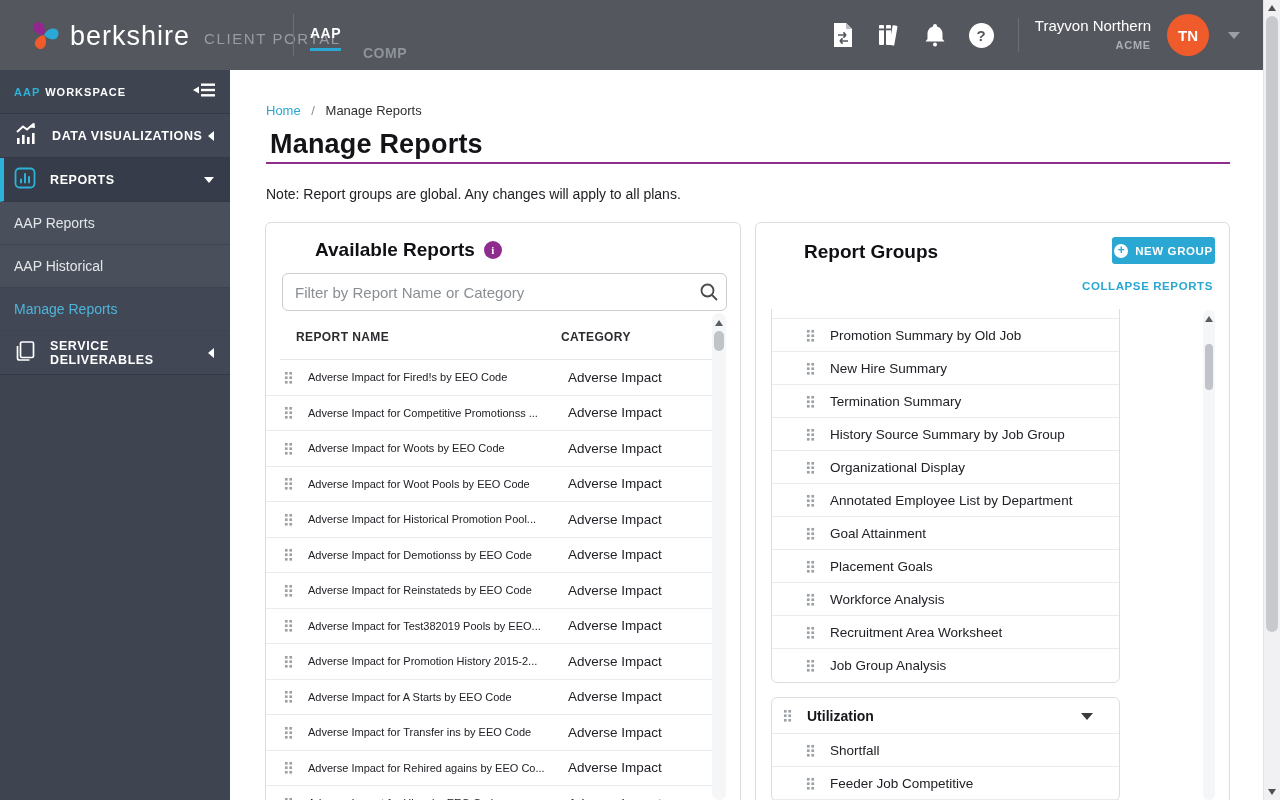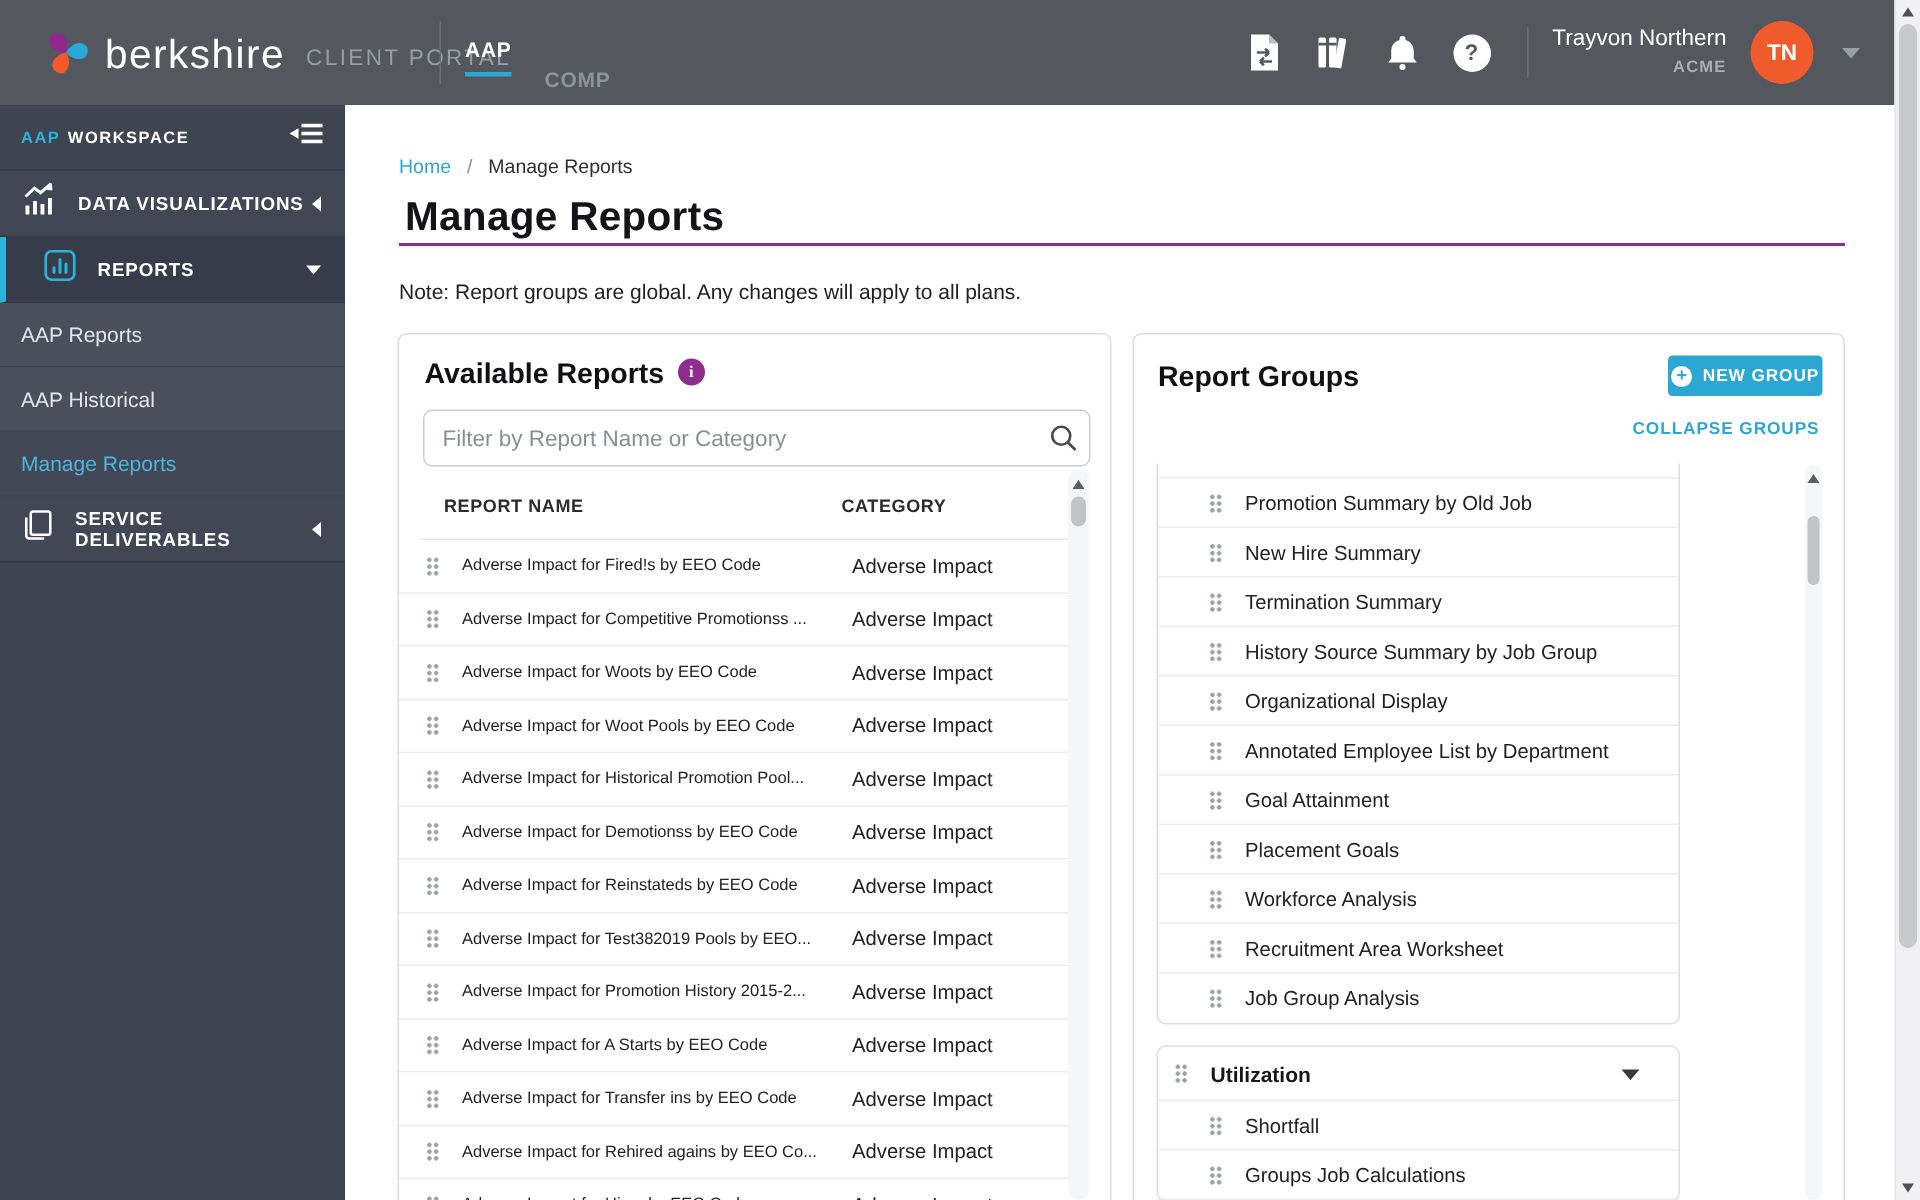--- a/index.html
+++ b/index.html
@@ -23,41 +23,41 @@
   .avatar { position:absolute; left:1167px; top:14px; width:42px; height:42px; border-radius:50%; background:#f05b2b; color:#fff; font-weight:bold; font-size:15px; display:flex; align-items:center; justify-content:center; cursor:pointer; }
   .user-caret { position:absolute; left:1228px; top:32px; width:0; height:0; border-left:6px solid transparent; border-right:6px solid transparent; border-top:7px solid #9aa0a6; cursor:pointer; }
 
   
   .sidebar { position:absolute; left:0; top:70px; width:230px; height:730px; background:#3e4450; }
   .ws-header { height:44px; display:flex; align-items:center; padding:0 14px; border-bottom:1px solid #343a44; }
   .ws-aap { color:#2bb3d9; font-size:11px; font-weight:bold; letter-spacing:1px; }
   .ws-label { color:#fff; font-size:11px; font-weight:bold; letter-spacing:1px; margin-left:5px; }
   .ws-spacer { flex:1; }
   .side-sec { height:44px; display:flex; align-items:center; padding:0 16px 0 14px; border-bottom:1px solid #343a44; background:#414754; position:relative; cursor:pointer; }
-  .side-sec.active { background:#363c49; border-left:4px solid #2bb3d9; padding-left:25px; }
+  .side-sec.active { background:#363c49; border-left:4px solid #2bb3d9; padding-left:10px; }
   .sec-label { color:#fff; font-size:12.5px; font-weight:bold; letter-spacing:0.6px; margin-left:14px; }
   .sec-caret { margin-left:auto; }
   .caret-left { width:0; height:0; border-top:5px solid transparent; border-bottom:5px solid transparent; border-right:6px solid #fff; }
   .caret-down-w { width:0; height:0; border-left:5px solid transparent; border-right:5px solid transparent; border-top:6px solid #fff; }
   .side-sub { height:43px; display:flex; align-items:center; padding:0 14px; background:#4a505b; border-bottom:1px solid #3e4450; font-size:14px; color:#e3e6e9; cursor:pointer; }
   .side-sub.active { background:#414754; color:#4db5da; }
 
   
   .breadcrumb { position:absolute; left:266px; top:103px; font-size:13px; color:#2f2f33; }
   .bc-home { color:#2aa7d2; cursor:pointer; }
   .bc-sep { color:#8a8f94; margin:0 7px; }
   .page-title { position:absolute; left:270px; top:129px; font-size:27px; font-weight:600; color:#141418; letter-spacing:0.2px; }
   .title-rule { position:absolute; left:266px; top:162px; width:964px; height:2px; background:#8e2d8e; }
   .note { position:absolute; left:266px; top:186px; font-size:14px; color:#222226; }
 
   .card { position:absolute; background:#fff; border:1px solid #dcdde0; border-radius:6px; }
   .card-left { left:265px; top:222px; width:476px; height:600px; }
   .card-right { left:755px; top:222px; width:475px; height:600px; overflow:hidden; }
 
-  .panel-title { position:absolute; font-size:19px; font-weight:600; color:#101014; display:flex; align-items:flex-start; }
+  .panel-title { position:absolute; font-size:19px; font-weight:600; color:#101014; display:flex; align-items:center;margin-left:32px; }
   .info-badge { width:18px; height:18px; border-radius:50%; background:#8e2d8e; color:#fff; font-size:11px; font-weight:bold; display:flex; align-items:center; justify-content:center; margin-left:9px; font-family:"Liberation Serif", serif; cursor:pointer; }
 
   .filter-box { position:absolute; left:16px; top:50px; width:445px; height:38px; border:1px solid #c9ccd0; border-radius:6px; display:flex; align-items:center; }
   .filter-input { border:none; outline:none; flex:1; height:100%; padding:0 12px; font-size:15px; color:#a21caf; font-family:"Liberation Sans", sans-serif; background:transparent; }
   .filter-input::placeholder { color:#8a8f94; }
   .search-ico { width:34px; display:flex; align-items:center; justify-content:center; cursor:pointer; }
 
   .thead { position:absolute; top:107px; font-size:12px; font-weight:bold; letter-spacing:0.4px; color:#2b2b30; }
   .th-divider { position:absolute; left:14px; top:136px; width:432px; height:1px; background:#e6e7ea; }
   .rows { position:absolute; left:0; top:137px; width:460px; }
@@ -318,21 +318,21 @@
     <div class="vs-arrow-up" style="top:7px;"></div>
     <div class="vs-thumb" style="top:18px; width:10px; height:20px;"></div>
   </div>
 
   <div class="card card-right">
     <div class="panel-title" style="left:16px; top:18px;">Report Groups</div>
     <button class="new-group-btn">
       <span class="plus-circle">+</span>
       <span class="new-group-label">NEW GROUP</span>
     </button>
-    <div class="collapse-link">COLLAPSE GROUPS</div>
+    <div class="collapse-link">COLLAPSE REPORTS</div>
 
     <div class="groups-scroll">
       <div class="gcard gcard1">
         <div class="gspacer"></div>
         <div class="gitem">
             <span class="dots"></span>
             <span>Promotion Summary by Old Job</span>
           </div>
         <div class="gitem">
             <span class="dots"></span>
@@ -381,21 +381,21 @@
           <span class="dots"></span>
           <span class="ghead-title">Utilization</span>
           <span class="caret-down-d"></span>
         </div>
         <div class="gitem">
             <span class="dots"></span>
             <span>Shortfall</span>
           </div>
         <div class="gitem">
             <span class="dots"></span>
-            <span>Groups Job Calculations</span>
+            <span>Feeder Job Competitive</span>
           </div>
       </div>
     </div>
   </div>
 
   <div class="vscroll" style="left:1203px; top:310px; width:12px; height:490px;">
     <div class="vs-arrow-up" style="top:6px;"></div>
     <div class="vs-thumb" style="top:34px; width:8px; height:46px;"></div>
   </div>
 

